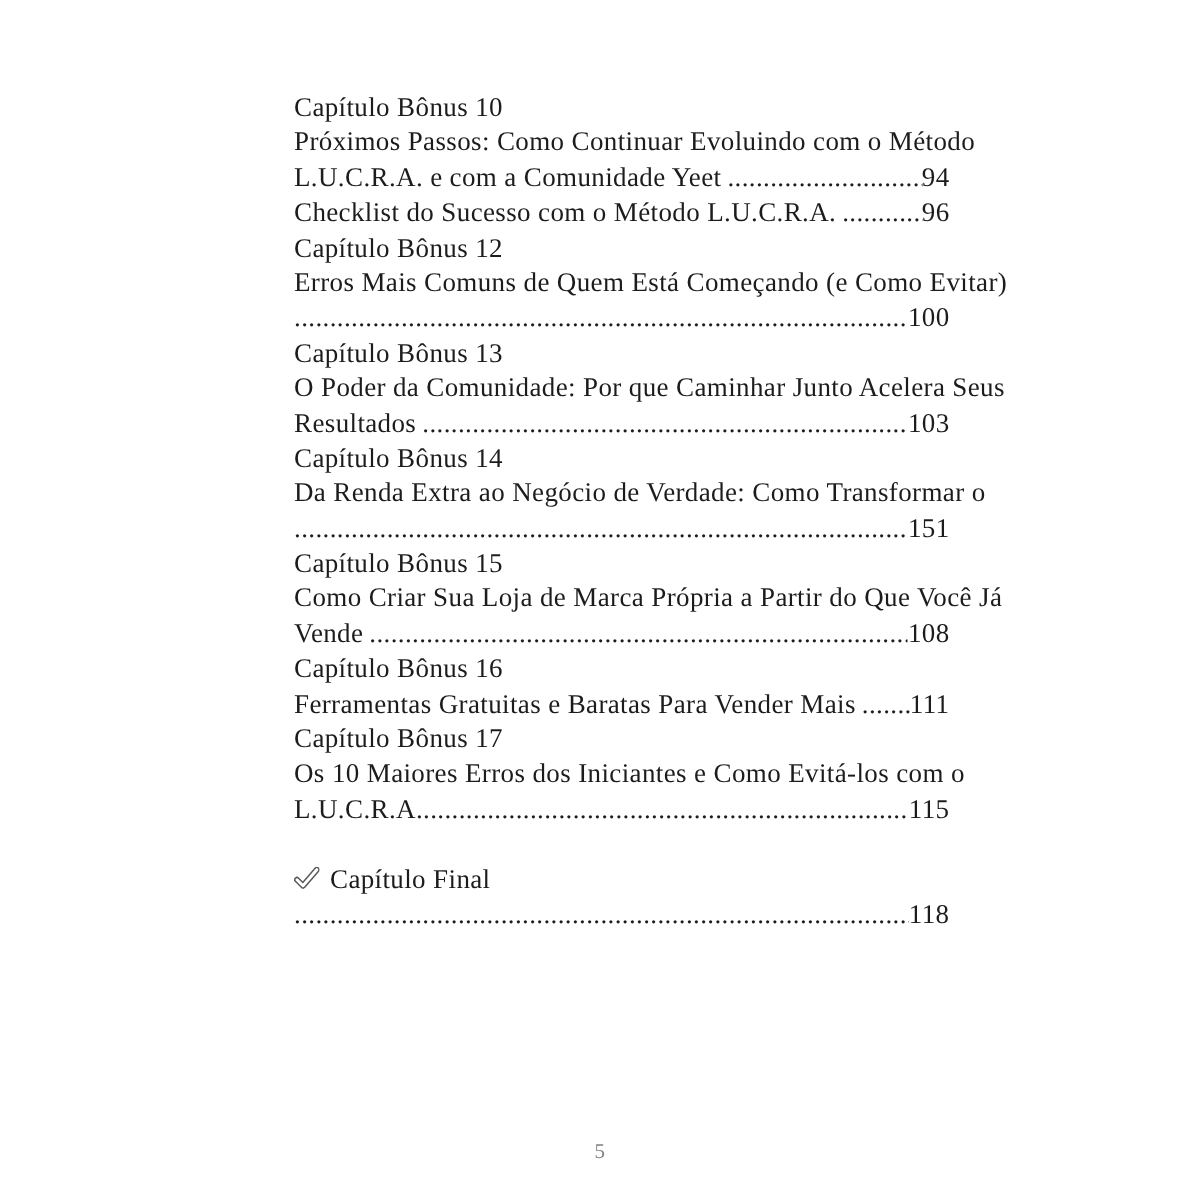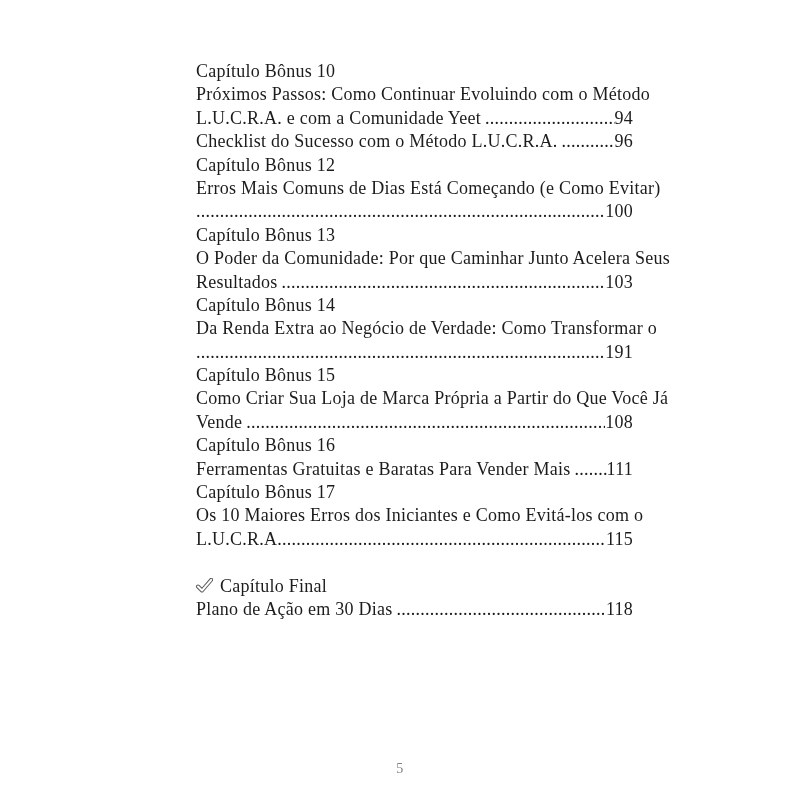--- a/index.html
+++ b/index.html
@@ -77,38 +77,38 @@
         <span class="title trailing-gap">L.U.C.R.A. e com a Comunidade Yeet</span>
         <span class="dots">........................................................................................................................................................................................................</span>
         <span class="pagenum">94</span>
       </div>
       <div class="line entry-last">
         <span class="title trailing-gap">Checklist do Sucesso com o Método L.U.C.R.A.</span>
         <span class="dots">........................................................................................................................................................................................................</span>
         <span class="pagenum">96</span>
       </div>
       <div class="line"><span>Capítulo Bônus 12</span></div>
-      <div class="line">Erros Mais Comuns de Dias Está Começando (e Como Evitar)</div>
+      <div class="line">Erros Mais Comuns de Quem Está Começando (e Como Evitar)</div>
       <div class="line entry-last">
         <span class="title"></span>
         <span class="dots">........................................................................................................................................................................................................</span>
         <span class="pagenum">100</span>
       </div>
       <div class="line"><span>Capítulo Bônus 13</span></div>
       <div class="line">O Poder da Comunidade: Por que Caminhar Junto Acelera Seus</div>
       <div class="line entry-last">
         <span class="title trailing-gap">Resultados</span>
         <span class="dots">........................................................................................................................................................................................................</span>
         <span class="pagenum">103</span>
       </div>
       <div class="line"><span>Capítulo Bônus 14</span></div>
       <div class="line">Da Renda Extra ao Negócio de Verdade: Como Transformar o</div>
       <div class="line entry-last">
         <span class="dots">........................................................................................................................................................................................................</span>
-        <span class="pagenum">191</span>
+        <span class="pagenum">151</span>
       </div>
       <div class="line"><span>Capítulo Bônus 15</span></div>
       <div class="line">Como Criar Sua Loja de Marca Própria a Partir do Que Você Já</div>
       <div class="line entry-last">
         <span class="title trailing-gap">Vende</span>
         <span class="dots">........................................................................................................................................................................................................</span>
         <span class="pagenum">108</span>
       </div>
       <div class="line"><span>Capítulo Bônus 16</span></div>
       <div class="line entry-last">
@@ -125,19 +125,18 @@
       </div>
       <div class="spacer"></div>
       <div class="line final-heading">
   <span class="check-icon"><svg width="17" height="15" viewBox="0 0 17 15" aria-hidden="true">
             <path d="M2 8.5 L6 12.5 L15.2 1.8" fill="none" stroke="#5a5a5a" stroke-width="4" stroke-linecap="round" stroke-linejoin="round"></path>
             <path d="M2 8.5 L6 12.5 L15.2 1.8" fill="none" stroke="#ffffff" stroke-width="2" stroke-linecap="round" stroke-linejoin="round"></path>
           </svg></span>
 <span>Capítulo Final</span>
       </div>
       <div class="line entry-last">
-        <span class="title trailing-gap">Plano de Ação em 30 Dias</span>
         <span class="dots">........................................................................................................................................................................................................</span>
         <span class="pagenum">118</span>
       </div>
     </div>
   <div class="folio">5</div>
 </div>
 
 </body></html>

